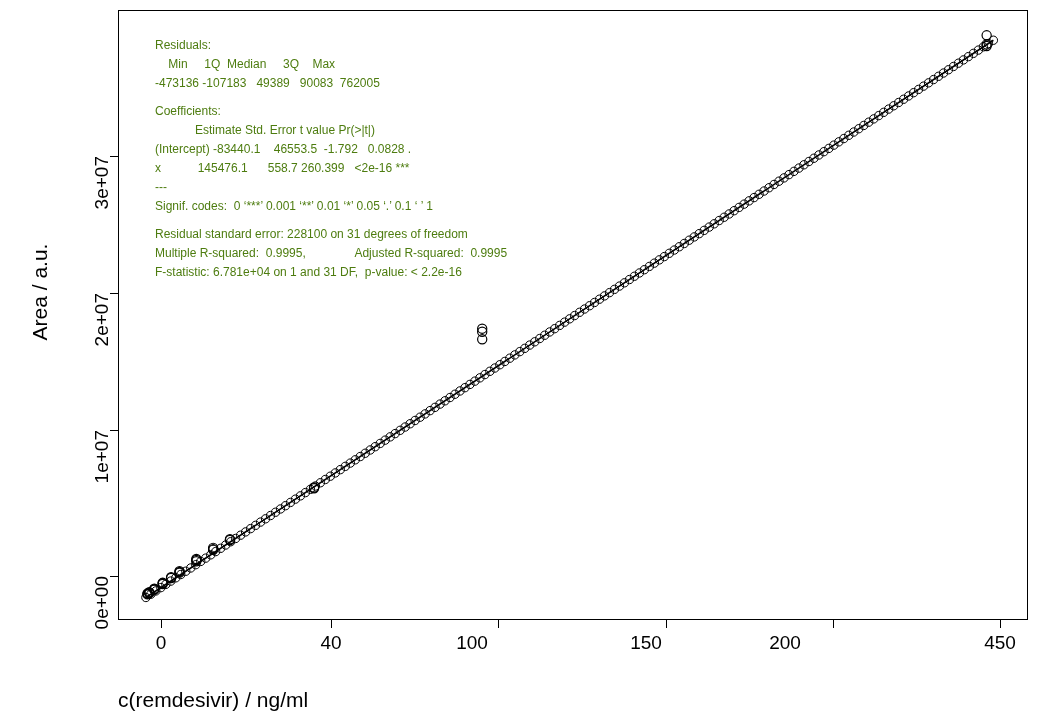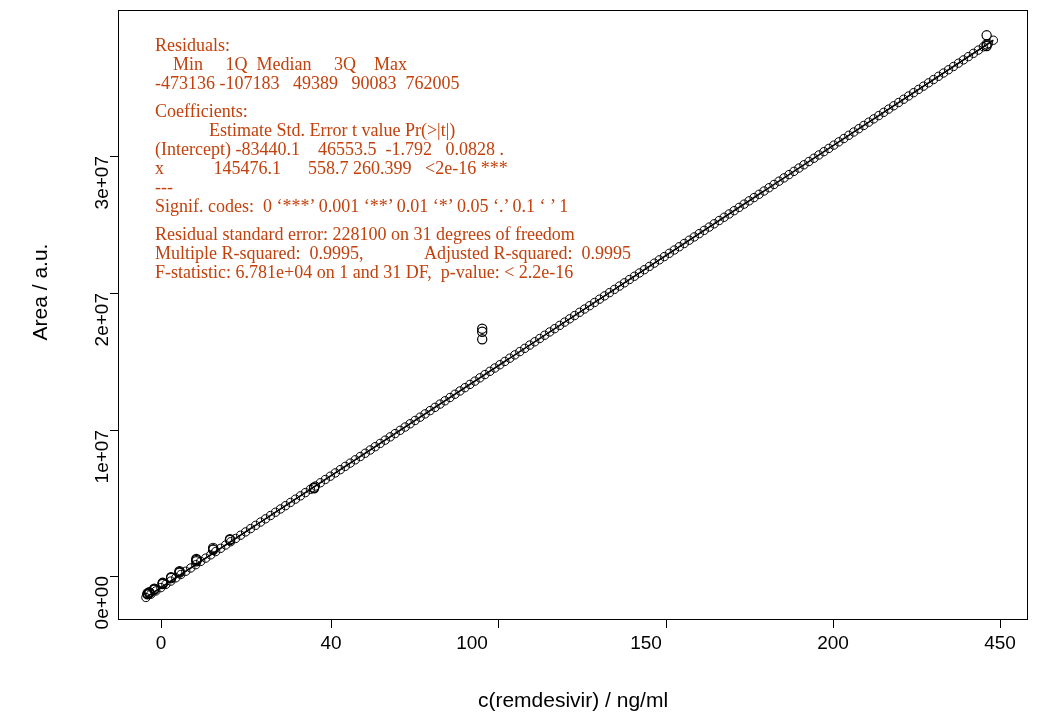--- a/index.html
+++ b/index.html
@@ -37,21 +37,20 @@
     transform-origin: center center;
     font-size: 21px;
     color: #000;
     white-space: nowrap;
   }
   #x-axis-label {
     position: absolute;
     left: 118px;
     top: 688px;
     width: 910px;
-    text-align: center;
     font-size: 21px;
     color: #000;
   }
   
   .xtick-label {
     position: absolute;
     top: 632px;
     font-size: 19px;
     color: #000;
     text-align: center;
@@ -86,25 +85,25 @@
     width: 8px;
     height: 1px;
     background: #000;
     left: 110px;
   }
   
   #summary-text {
     position: absolute;
     left: 155px;
     top: 36px;
-    font-size: 18px;
+    font-size: 12px;
     line-height: 19px;
-    color: #c2410c;
+    color: #4d7c0f;
     white-space: pre;
-    font-family: Liberation Serif, serif;
+    font-family: Liberation Sans, sans-serif;
   }
   #summary-text .blank { display: block; height: 9px; }
   svg { display: block; }
 </style>
 </head>
 <body>
 
 <div id="page">
 
   <div id="y-axis-label">Area / a.u.</div>
@@ -126,21 +125,21 @@
 
   <div class="tick-mark-y" style="top:576px;"></div>
   <div class="tick-mark-y" style="top:430px;"></div>
   <div class="tick-mark-y" style="top:293px;"></div>
   <div class="tick-mark-y" style="top:156px;"></div>
 
   <div class="xtick-label" style="left:161px;">0</div>
   <div class="xtick-label" style="left:331px;">40</div>
   <div class="xtick-label" style="left:472px;">100</div>
   <div class="xtick-label" style="left:646px;">150</div>
-  <div class="xtick-label" style="left:833px;">200</div>
+  <div class="xtick-label" style="left:785px;">200</div>
   <div class="xtick-label" style="left:1000px;">450</div>
 
   <div class="tick-mark-x" style="left:161px;"></div>
   <div class="tick-mark-x" style="left:331px;"></div>
   <div class="tick-mark-x" style="left:498px;"></div>
   <div class="tick-mark-x" style="left:666px;"></div>
   <div class="tick-mark-x" style="left:833px;"></div>
   <div class="tick-mark-x" style="left:1000px;"></div>
 
   <div id="plot-frame">

